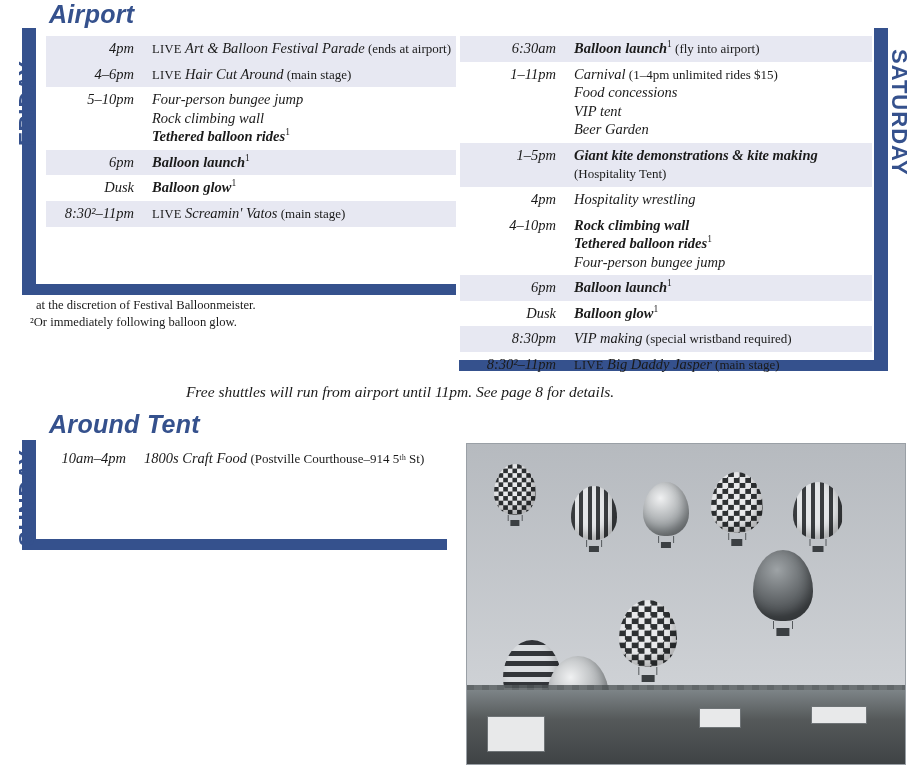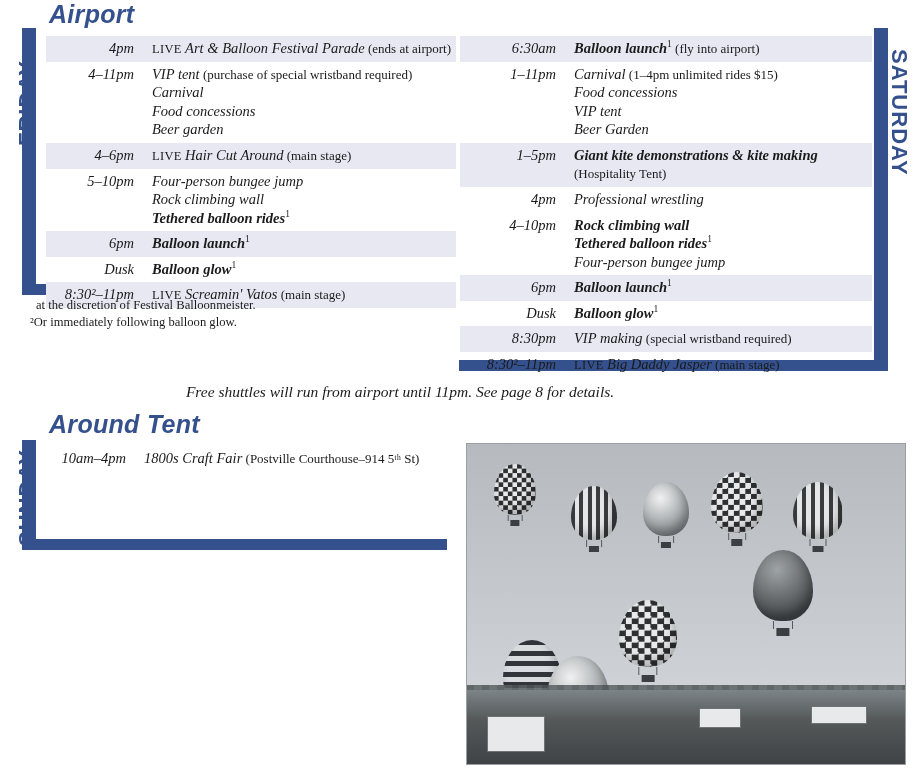--- a/index.html
+++ b/index.html
@@ -243,29 +243,20 @@
   <div class="day-label" id="sunday-label">SUNDAY</div>
 
   <table class="schedule" id="friday-table">
     <tbody>
         <tr class="shaded">
           <td class="time">4pm</td>
           <td class="desc">
             <span class="line"><span class="live">LIVE </span><span class="i">Art &amp; Balloon Festival Parade</span><span class="plain"> (ends at airport)</span></span>
           </td>
         </tr>
-        <tr>
-          <td class="time">4–11pm</td>
-          <td class="desc">
-            <span class="line"><span class="i">VIP tent</span><span class="plain"> (purchase of special wristband required)</span></span>
-            <span class="line"><span class="i">Carnival</span></span>
-            <span class="line"><span class="i">Food concessions</span></span>
-            <span class="line"><span class="i">Beer garden</span></span>
-          </td>
-        </tr>
         <tr class="shaded">
           <td class="time">4–6pm</td>
           <td class="desc">
             <span class="line"><span class="live">LIVE </span><span class="i">Hair Cut Around</span><span class="plain"> (main stage)</span></span>
           </td>
         </tr>
         <tr>
           <td class="time">5–10pm</td>
           <td class="desc">
             <span class="line"><span class="i">Four-person bungee jump</span></span>
@@ -314,21 +305,21 @@
         <tr class="shaded">
           <td class="time">1–5pm</td>
           <td class="desc">
             <span class="line"><span class="bi">Giant kite demonstrations &amp; kite making</span></span>
             <span class="line"><span class="plain">(Hospitality Tent)</span></span>
           </td>
         </tr>
         <tr>
           <td class="time">4pm</td>
           <td class="desc">
-            <span class="line"><span class="i">Professional wrestling</span></span>
+            <span class="line"><span class="i">Hospitality wrestling</span></span>
           </td>
         </tr>
         <tr>
           <td class="time">4–10pm</td>
           <td class="desc">
             <span class="line"><span class="bi">Rock climbing wall</span></span>
             <span class="line"><span class="bi">Tethered balloon rides</span><sup>1</sup></span>
             <span class="line"><span class="i">Four-person bungee jump</span></span>
           </td>
         </tr>
@@ -366,21 +357,21 @@
 
   <div id="shuttle-note">Free shuttles will run from airport until 11pm. See page 8 for details.</div>
 
   <div class="section-title" id="around-title">Around Tent</div>
 
   <table class="schedule" id="sunday-table">
     <tbody>
         <tr>
           <td class="time">10am–4pm</td>
           <td class="desc">
-            <span class="line"><span class="i">1800s Craft Fair</span><span class="plain"> (Postville Courthouse–914 5ᵗʰ St)</span></span>
+            <span class="line"><span class="i">1800s Craft Food</span><span class="plain"> (Postville Courthouse–914 5ᵗʰ St)</span></span>
           </td>
         </tr>
       </tbody>
   </table>
 
   <div id="photo">
     <div class="sky"></div>
 
     <div class="balloon" style="left:27px; top:20px; width:42px; height:62px;">
       <div class="env check"></div>

